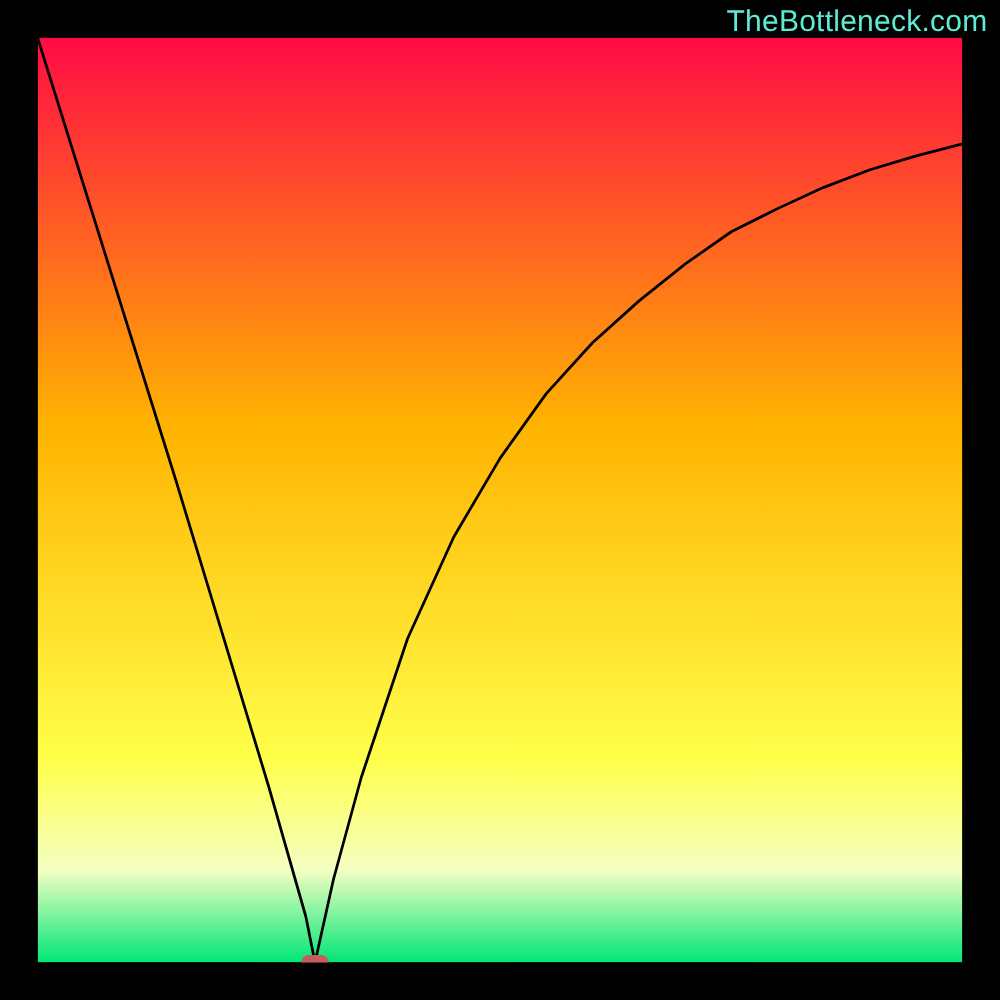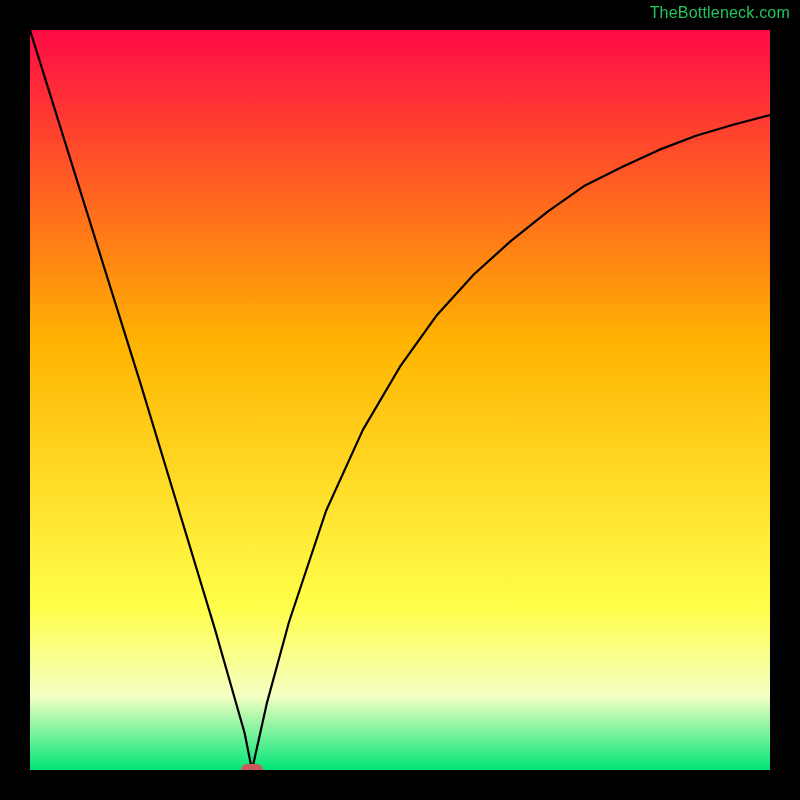--- a/index.html
+++ b/index.html
@@ -8,23 +8,23 @@
     position: relative;
     width: 800px;
     height: 800px;
     background: #000;
   }
   .watermark {
     position: absolute;
     top: 4px;
     right: 10px;
     font-family: Arial, Helvetica, sans-serif;
-    font-size: 16px;
+    font-size: 24px;
     font-weight: 500;
-    color: #22c55e;
+    color: #5eead4;
     letter-spacing: 0.2px;
     z-index: 3;
   }
   .plot {
     position: absolute;
     left: 30px;
     top: 30px;
     width: 740px;
     height: 740px;
     overflow: hidden;

